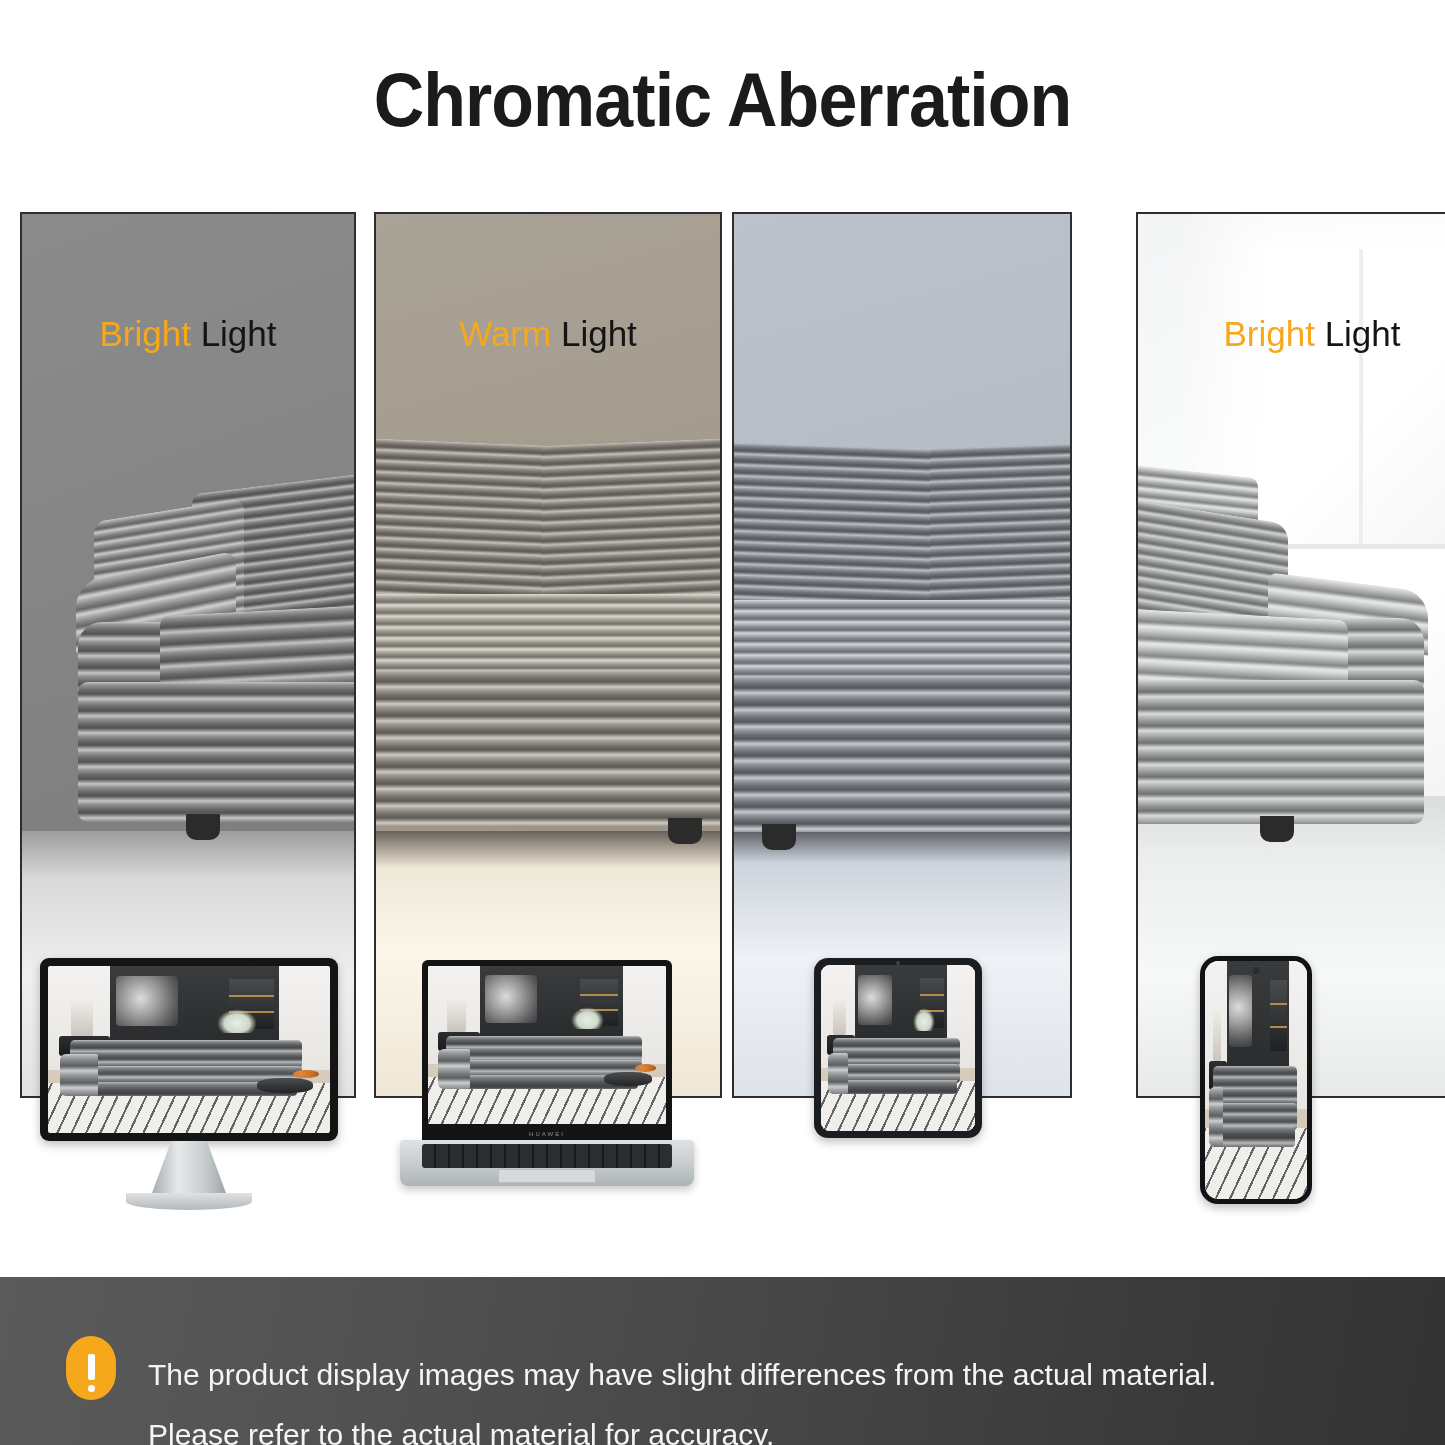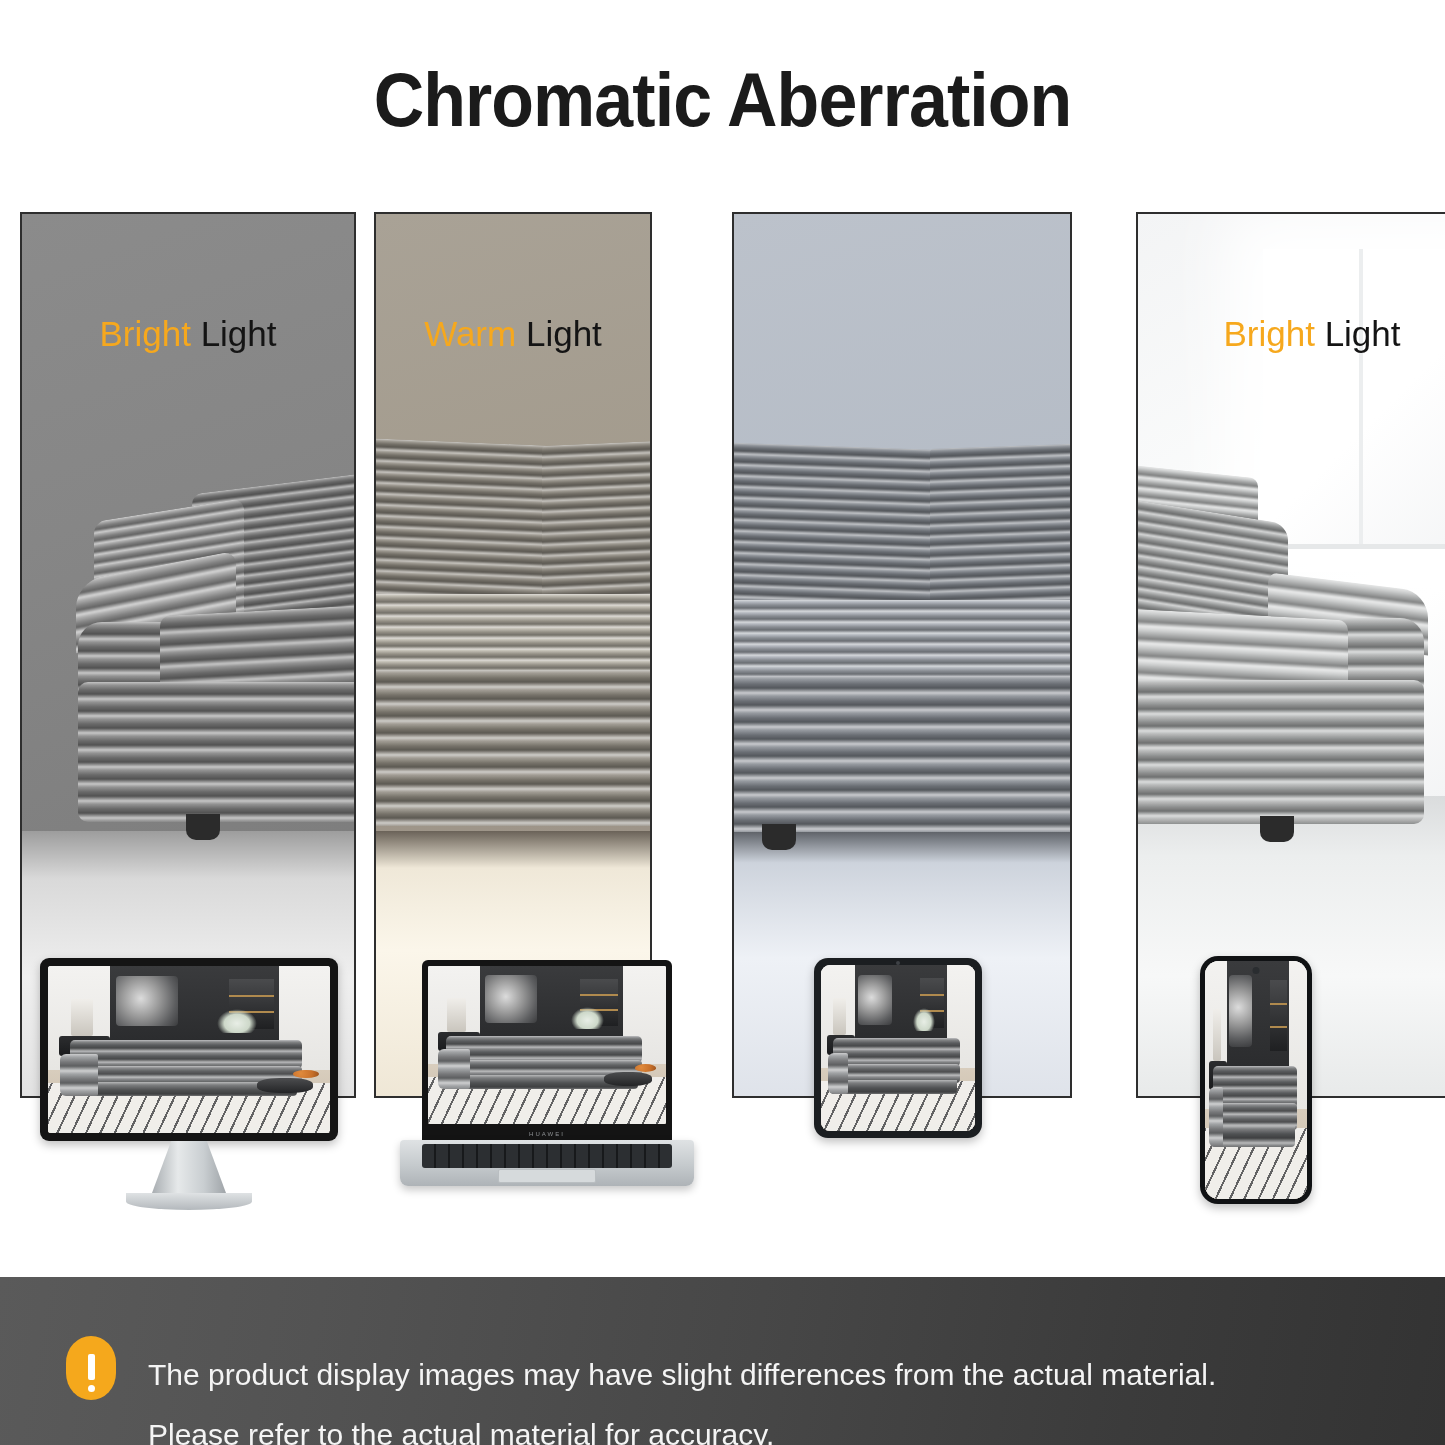--- a/index.html
+++ b/index.html
@@ -45,21 +45,21 @@
     font-size:35px;
     font-weight:400;
     white-space:nowrap;
     z-index:6;
   }
   .lw-accent{color:#f6a81d;}
   .lw-plain{color:#141414;}
 
   
   #panel-natural{left:20px;width:336px;}
-  #panel-warm   {left:374px;width:278px;}
+  #panel-warm   {left:374px;width:348px;}
   #panel-cold   {left:732px;width:340px;}
   #panel-bright {left:1136px;width:352px;}
 
   
   .scene{position:absolute;inset:0;}
   .wall{position:absolute;left:0;right:0;top:0;}
   .floor{position:absolute;left:0;right:0;bottom:0;}
 
   
   #panel-natural .wall{height:70%;background:linear-gradient(160deg,#8b8b8b 0%,#868686 45%,#7e7e7e 100%);}

